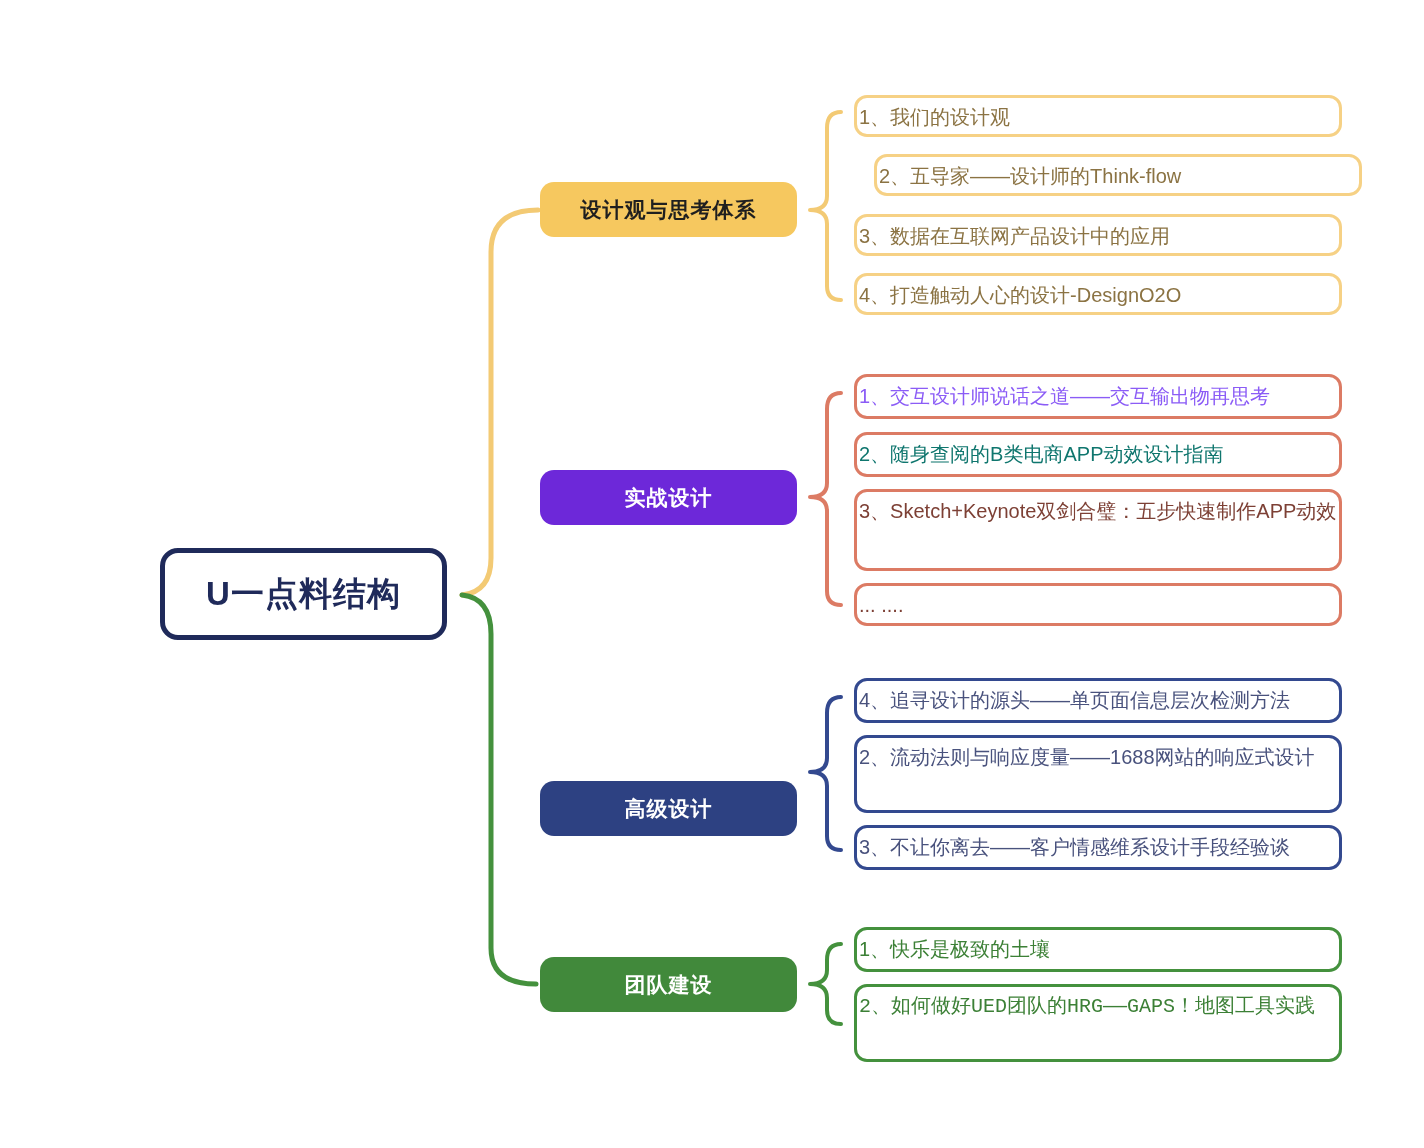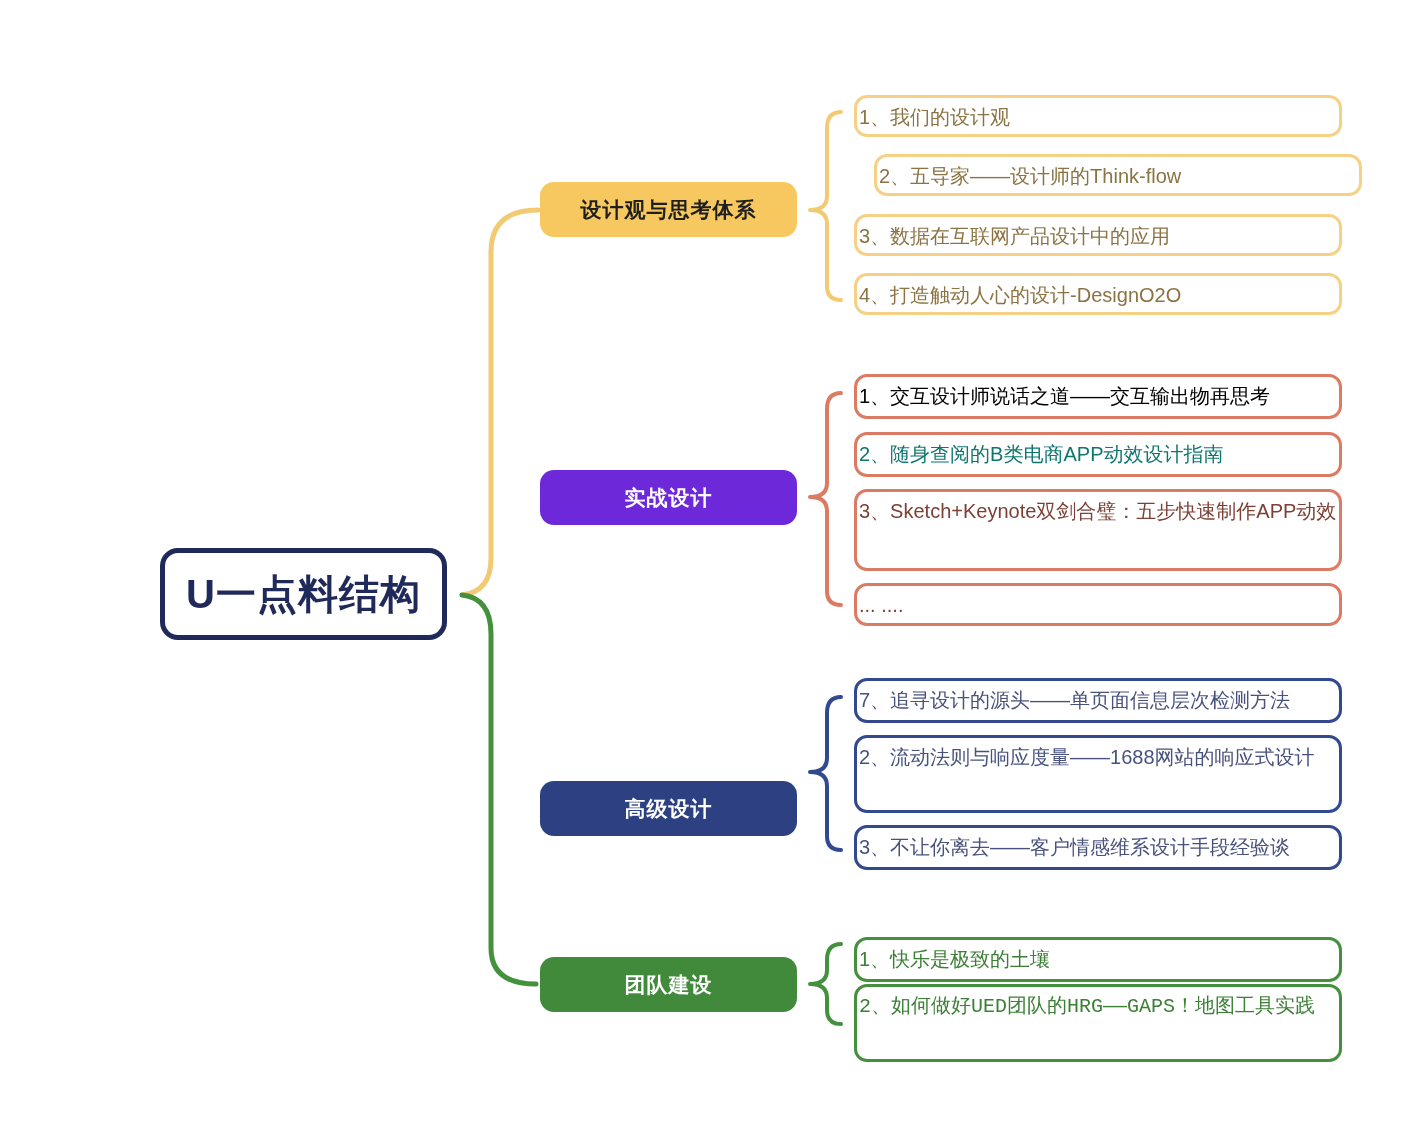--- a/index.html
+++ b/index.html
@@ -12,21 +12,21 @@
   }
   .connectors{position:absolute;left:0;top:0;width:1424px;height:1148px;}
   .connectors path{fill:none;stroke-linecap:round;stroke-linejoin:round;}
   .root-brace{stroke-width:5;}
   .brace{stroke-width:4;}
 
   .root{
     position:absolute;left:160px;top:548px;width:287px;height:92px;
     box-sizing:border-box;border:5px solid #1f2a5a;border-radius:18px;
     background:#ffffff;display:flex;align-items:center;justify-content:center;
-    font-size:40px;font-weight:bold;color:#1f2a5a;letter-spacing:1px;
+    font-size:33px;font-weight:bold;color:#1f2a5a;letter-spacing:1px;
   }
 
   .branch{
     position:absolute;left:540px;width:257px;height:55px;
     box-sizing:border-box;border-radius:14px;
     display:flex;align-items:center;justify-content:center;
     font-size:21px;font-weight:bold;letter-spacing:1px;
   }
   .b0{top:182px;}
   .b1{top:470px;}
@@ -95,43 +95,43 @@
   <div class="child c01" style="border-color: rgb(246, 209, 133); color: rgb(139, 115, 67);">
     <span>2、五导家——设计师的Think-flow</span>
   </div>
   <div class="child c02" style="border-color: rgb(246, 209, 133); color: rgb(139, 115, 67);">
     <span>3、数据在互联网产品设计中的应用</span>
   </div>
   <div class="child c03" style="border-color: rgb(246, 209, 133); color: rgb(139, 115, 67);">
     <span>4、打造触动人心的设计-DesignO2O</span>
   </div>
 
-  <div class="child c10" style="border-color: rgb(220, 123, 100); color: #000000;">
+  <div class="child c10" style="border-color: rgb(220, 123, 100); color: #8b5cf6;">
     <span>1、交互设计师说话之道——交互输出物再思考</span>
   </div>
   <div class="child c11" style="border-color: rgb(220, 123, 100); color: #0f766e;">
     <span>2、随身查阅的B类电商APP动效设计指南</span>
   </div>
   <div class="child c12" style="border-color: rgb(220, 123, 100); color: rgb(125, 64, 53);">
     <span>3、Sketch+Keynote双剑合璧：五步快速制作APP动效</span>
   </div>
   <div class="child c13" style="border-color: rgb(220, 123, 100); color: rgb(125, 64, 53);">
     <span>... ....</span>
   </div>
 
   <div class="child c20" style="border-color: rgb(51, 73, 143); color: rgb(73, 82, 125);">
-    <span>7、追寻设计的源头——单页面信息层次检测方法</span>
+    <span>4、追寻设计的源头——单页面信息层次检测方法</span>
   </div>
   <div class="child c21" style="border-color: rgb(51, 73, 143); color: rgb(73, 82, 125);">
     <span>2、流动法则与响应度量——1688网站的响应式设计</span>
   </div>
   <div class="child c22" style="border-color: rgb(51, 73, 143); color: rgb(73, 82, 125);">
     <span>3、不让你离去——客户情感维系设计手段经验谈</span>
   </div>
 
-  <div class="child c30" style="border-color: rgb(68, 145, 61); color: rgb(60, 128, 54); margin-top: 10px;">
+  <div class="child c30" style="border-color: rgb(68, 145, 61); color: rgb(60, 128, 54);">
     <span>1、快乐是极致的土壤</span>
   </div>
   <div class="child c31" style="border-color: rgb(68, 145, 61); color: rgb(60, 128, 54); font-family: Liberation Mono, monospace;">
     <span>2、如何做好UED团队的HRG——GAPS！地图工具实践</span>
   </div>
 
 </div>
 
 </body></html>

